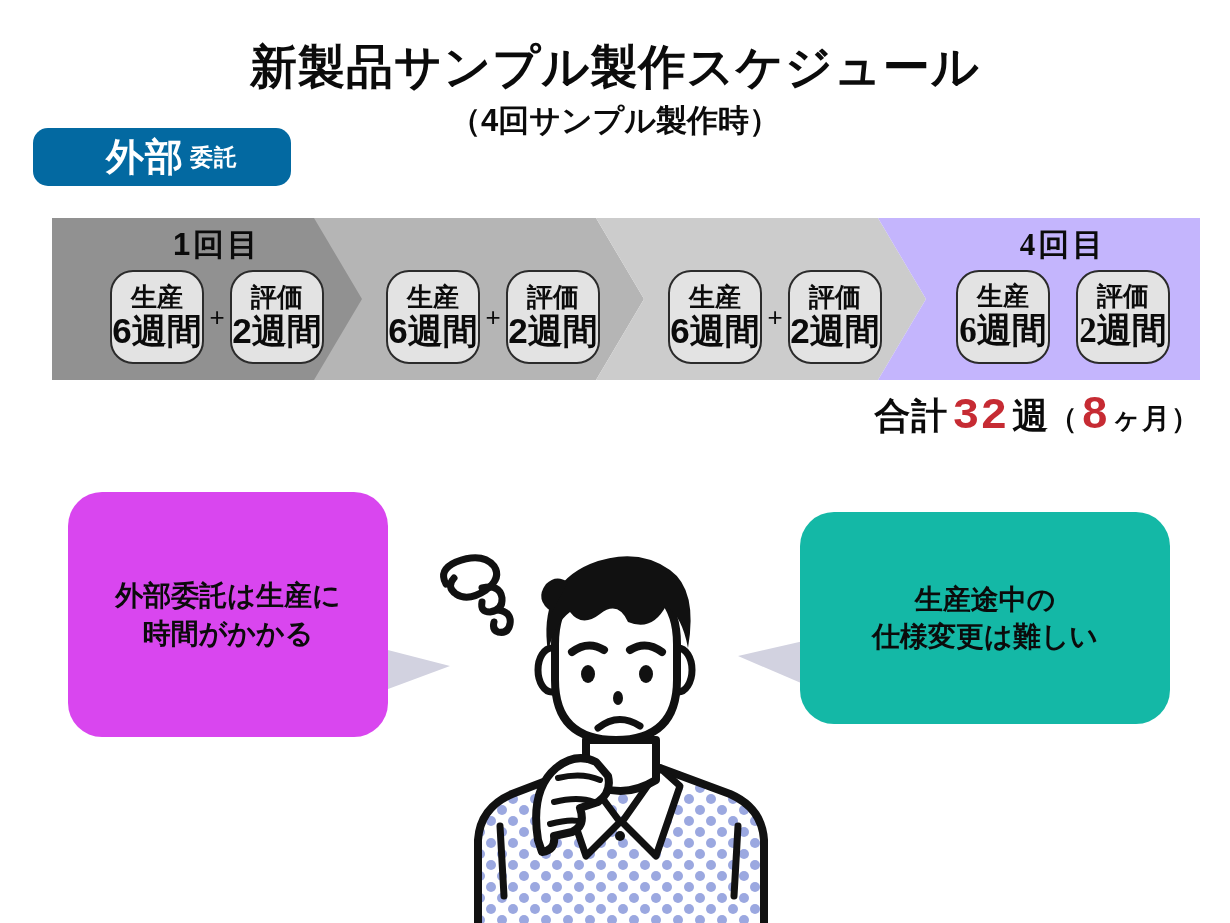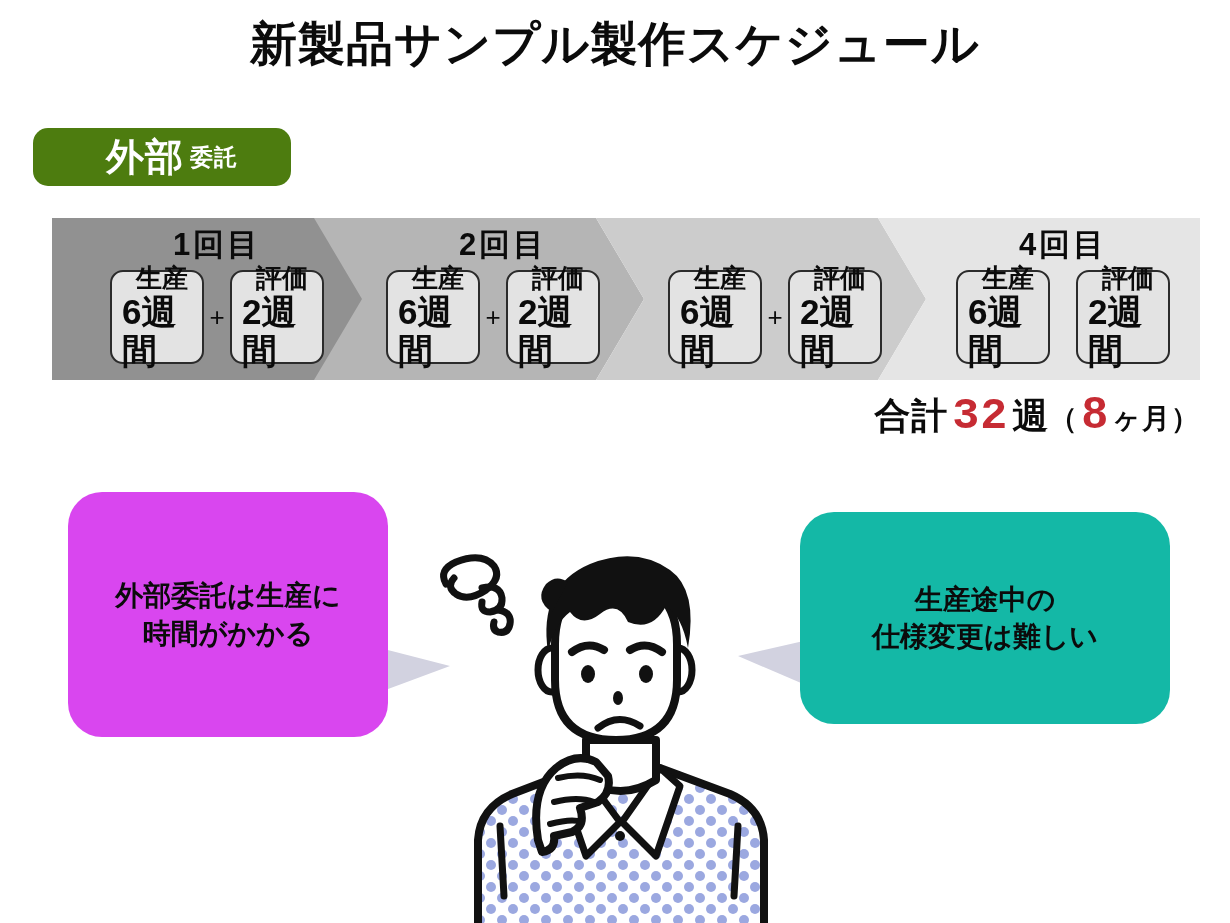--- a/index.html
+++ b/index.html
@@ -23,20 +23,21 @@
     left: 0;
     width: 1230px;
     text-align: center;
   }
   .main-title {
     font-size: 47px;
     font-weight: bold;
     letter-spacing: 1px;
     line-height: 1.12;
     color: #0b0b0b;
+    margin-top: 23px;
   }
   .sub-title {
     font-size: 31px;
     font-weight: bold;
     margin-top: 6px;
     letter-spacing: 0px;
     color: #0b0b0b;
   }
 
   
@@ -98,28 +99,27 @@
     top: 52px;
     width: 100%;
     display: flex;
     align-items: center;
     justify-content: center;
   }
   .wbox {
     width: 94px;
     height: 94px;
     border: 2.5px solid #2b2b2b;
-    border-radius: 13px;
+    border-radius: 23px;
     background: #E3E3E3;
     display: flex;
     flex-direction: column;
     align-items: center;
     justify-content: center;
     box-sizing: border-box;
-    padding-left: 10px;
   }
   .wbox .l1 {
     font-size: 26px;
     font-weight: bold;
     line-height: 1.08;
     color: #0b0b0b;
   }
   .wbox .l2 {
     font-size: 35px;
     font-weight: bold;
@@ -213,23 +213,24 @@
     top: 540px;
     width: 380px;
     height: 383px;
   }
 </style>
 </head>
 <body>
 
 <div class="title-block">
   <div class="main-title">新製品サンプル製作スケジュール</div>
-</div>
-
-<div class="badge" style="background: #4d7c0f; padding-left: 20px;">
+  <div class="sub-title">（4回サンプル製作時）</div>
+</div>
+
+<div class="badge" style="background: #0369a1; padding-left: 20px;">
   <span class="badge-main">外部</span>
   <span class="badge-sub">委託</span>
 </div>
 
 <div class="flow">
 
   <div class="stage" id="stage-0" style="left:0px; width:330px; background:#919191; clip-path: polygon(0 0, 282px 0, 330px 50%, 282px 100%, 0 100%); margin-left: 20px;">
     <div class="stage-label">1回目</div>
     <div class="stage-boxes" style="padding-right:38px;">
       <div class="wbox">
@@ -238,21 +239,20 @@
       </div>
       <span class="plus">+</span>
       <div class="wbox">
         <span class="l1">評価</span>
         <span class="l2">2週間</span>
       </div>
     </div>
   </div>
 
   <div class="stage" id="stage-1" style="left:282px; width:330px; background:#B5B5B5; clip-path: polygon(0 0, 282px 0, 330px 50%, 282px 100%, 0 100%, 48px 50%);">
-    <div class="stage-label" style="padding-left:24px;">2回目</div>
     <div class="stage-boxes" style="padding-left:14px; padding-right:24px;">
       <div class="wbox">
         <span class="l1">生産</span>
         <span class="l2">6週間</span>
       </div>
       <span class="plus">+</span>
       <div class="wbox">
         <span class="l1">評価</span>
         <span class="l2">2週間</span>
       </div>
@@ -266,21 +266,21 @@
         <span class="l2">6週間</span>
       </div>
       <span class="plus">+</span>
       <div class="wbox">
         <span class="l1">評価</span>
         <span class="l2">2週間</span>
       </div>
     </div>
   </div>
 
-  <div class="stage" id="stage-3" style="left:846px; width:322px; background:#e5e5e5; clip-path: polygon(0 0, 322px 0, 322px 100%, 0 100%, 48px 50%);">
+  <div class="stage" id="stage-3" style="left:846px; width:322px; background:#c4b5fd; clip-path: polygon(0 0, 322px 0, 322px 100%, 0 100%, 48px 50%); font-family: Liberation Serif, serif;">
     <div class="stage-label" style="padding-left:24px;">4回目</div>
     <div class="stage-boxes" style="padding-left:24px;">
       <div class="wbox">
         <span class="l1">生産</span>
         <span class="l2">6週間</span>
       </div>
       <span class="gap"></span>
       <div class="wbox">
         <span class="l1">評価</span>
         <span class="l2">2週間</span>

